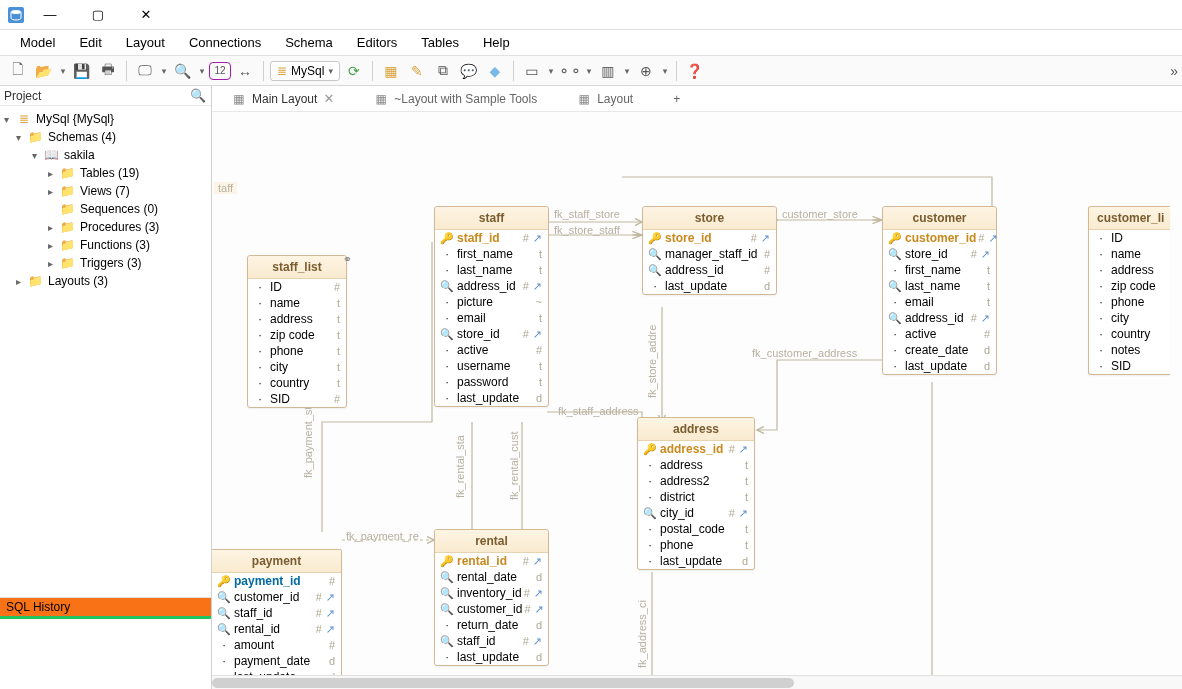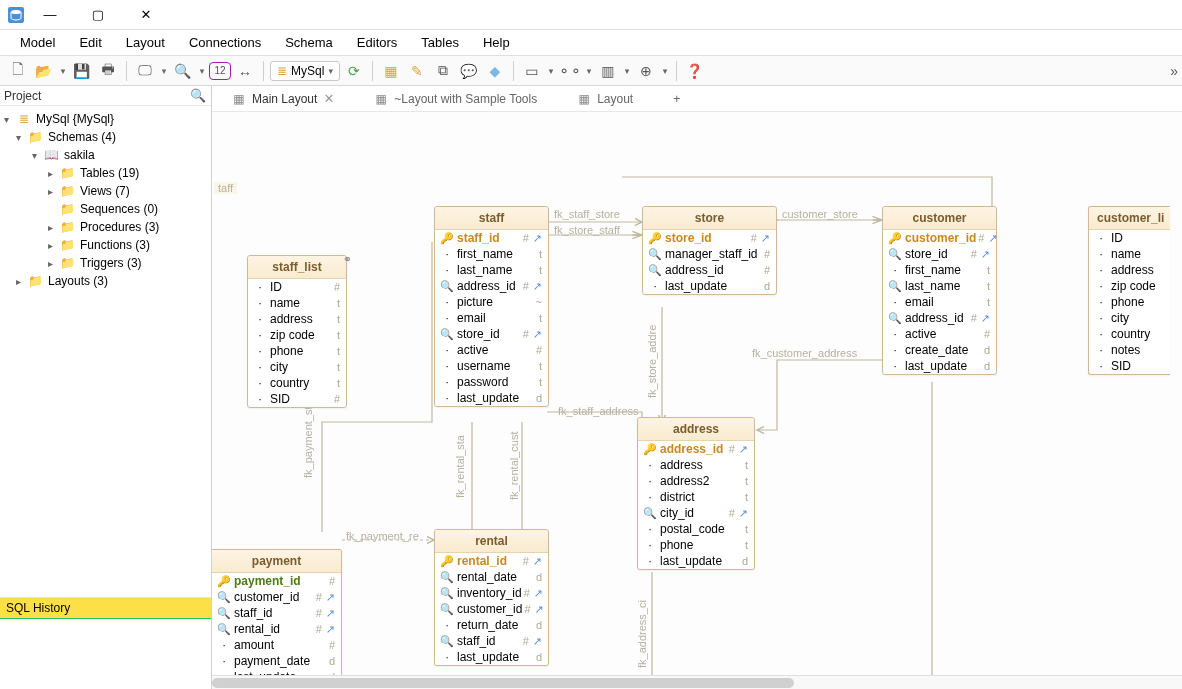--- a/index.html
+++ b/index.html
@@ -10,21 +10,21 @@
 .winbtns { display:flex; gap:8px; }
 .winbtn { width:40px; height:24px; display:flex; align-items:center; justify-content:center; font-size:13px; cursor:pointer; }
 .menubar { height:26px; background:#fff; display:flex; align-items:center; padding:0 10px; gap:4px; border-bottom:1px solid #e0e0e0; }
 .menubar span { padding:3px 10px; cursor:pointer; font-size:13px; }
 .toolbar { height:30px; background:#fafafa; display:flex; align-items:center; padding:0 6px; gap:2px; border-bottom:1px solid #d8d8d8; }
 .tbtn { width:24px; height:24px; display:flex; align-items:center; justify-content:center; cursor:pointer; border-radius:2px; font-size:14px; color:#555; }
 .tsep { width:1px; height:20px; background:#d0d0d0; margin:0 4px; }
 .dbsel { display:flex; align-items:center; border:1px solid #c8c8c8; border-radius:3px; padding:2px 6px; background:#fff; cursor:pointer; gap:4px; font-size:12px; }
 .main { flex:1; display:flex; overflow:hidden; }
 .sidebar { width:212px; background:#fff; border-right:1px solid #d0d0d0; display:flex; flex-direction:column; }
-.panel-hdr { height:22px; background:#fde047; border-bottom:1px solid #22c55e; display:flex; align-items:center; padding:0 6px; font-size:12px; }
+.panel-hdr { height:22px; background:#f97316; border-bottom:3px solid #22c55e; display:flex; align-items:center; padding:0 6px; font-size:12px; }
 .search-row { display:flex; align-items:center; border-bottom:1px solid #e8e8e8; padding:2px 4px; }
 .search-row .sicon { color:#888; font-size:13px; }
 .tree { flex:1; overflow:auto; padding:4px 0; }
 .tree-row { display:flex; align-items:center; padding:2px 4px; cursor:pointer; white-space:nowrap; font-size:13px; }
 .tree-row .arrow { width:12px; display:inline-block; color:#666; font-size:10px; }
 .tree-row .ficon { width:16px; margin-right:4px; display:inline-flex; align-items:center; justify-content:center; }
 .folder { color:#d9a23c; }
 .dbicon { color:#d9a23c; }
 .pad1{padding-left:16px}.pad2{padding-left:32px}.pad3{padding-left:48px}
 .sql-hist { height:22px; border-top:1px solid #e0e0e0; }
@@ -539,21 +539,21 @@
               <span class="ctype">d</span>
             </div>
           </div>
       </div>
 
       <div class="entity" style="left:0px;top:437px;width:130px;border-left:none;border-radius:0 3px 3px 0">
         <div class="ehdr">payment</div>
         <div>
             <div class="erow">
               <span class="cico pk">🔑</span>
-              <span class="cname pk" style="color: #4d7c0f; font-weight: 600;">payment_id</span>
+              <span class="cname pk" style="color: #0369a1; font-weight: 600;">payment_id</span>
               <span class="ctype">#</span>
             </div>
             <div class="erow">
               <span class="cico idx">🔍</span>
               <span class="cname">customer_id</span>
               <span class="ctype">#</span>
               <span style="color: rgb(90, 143, 212); font-size: 11px; margin-left: 2px;">↗</span>
             </div>
             <div class="erow">
               <span class="cico idx">🔍</span>

